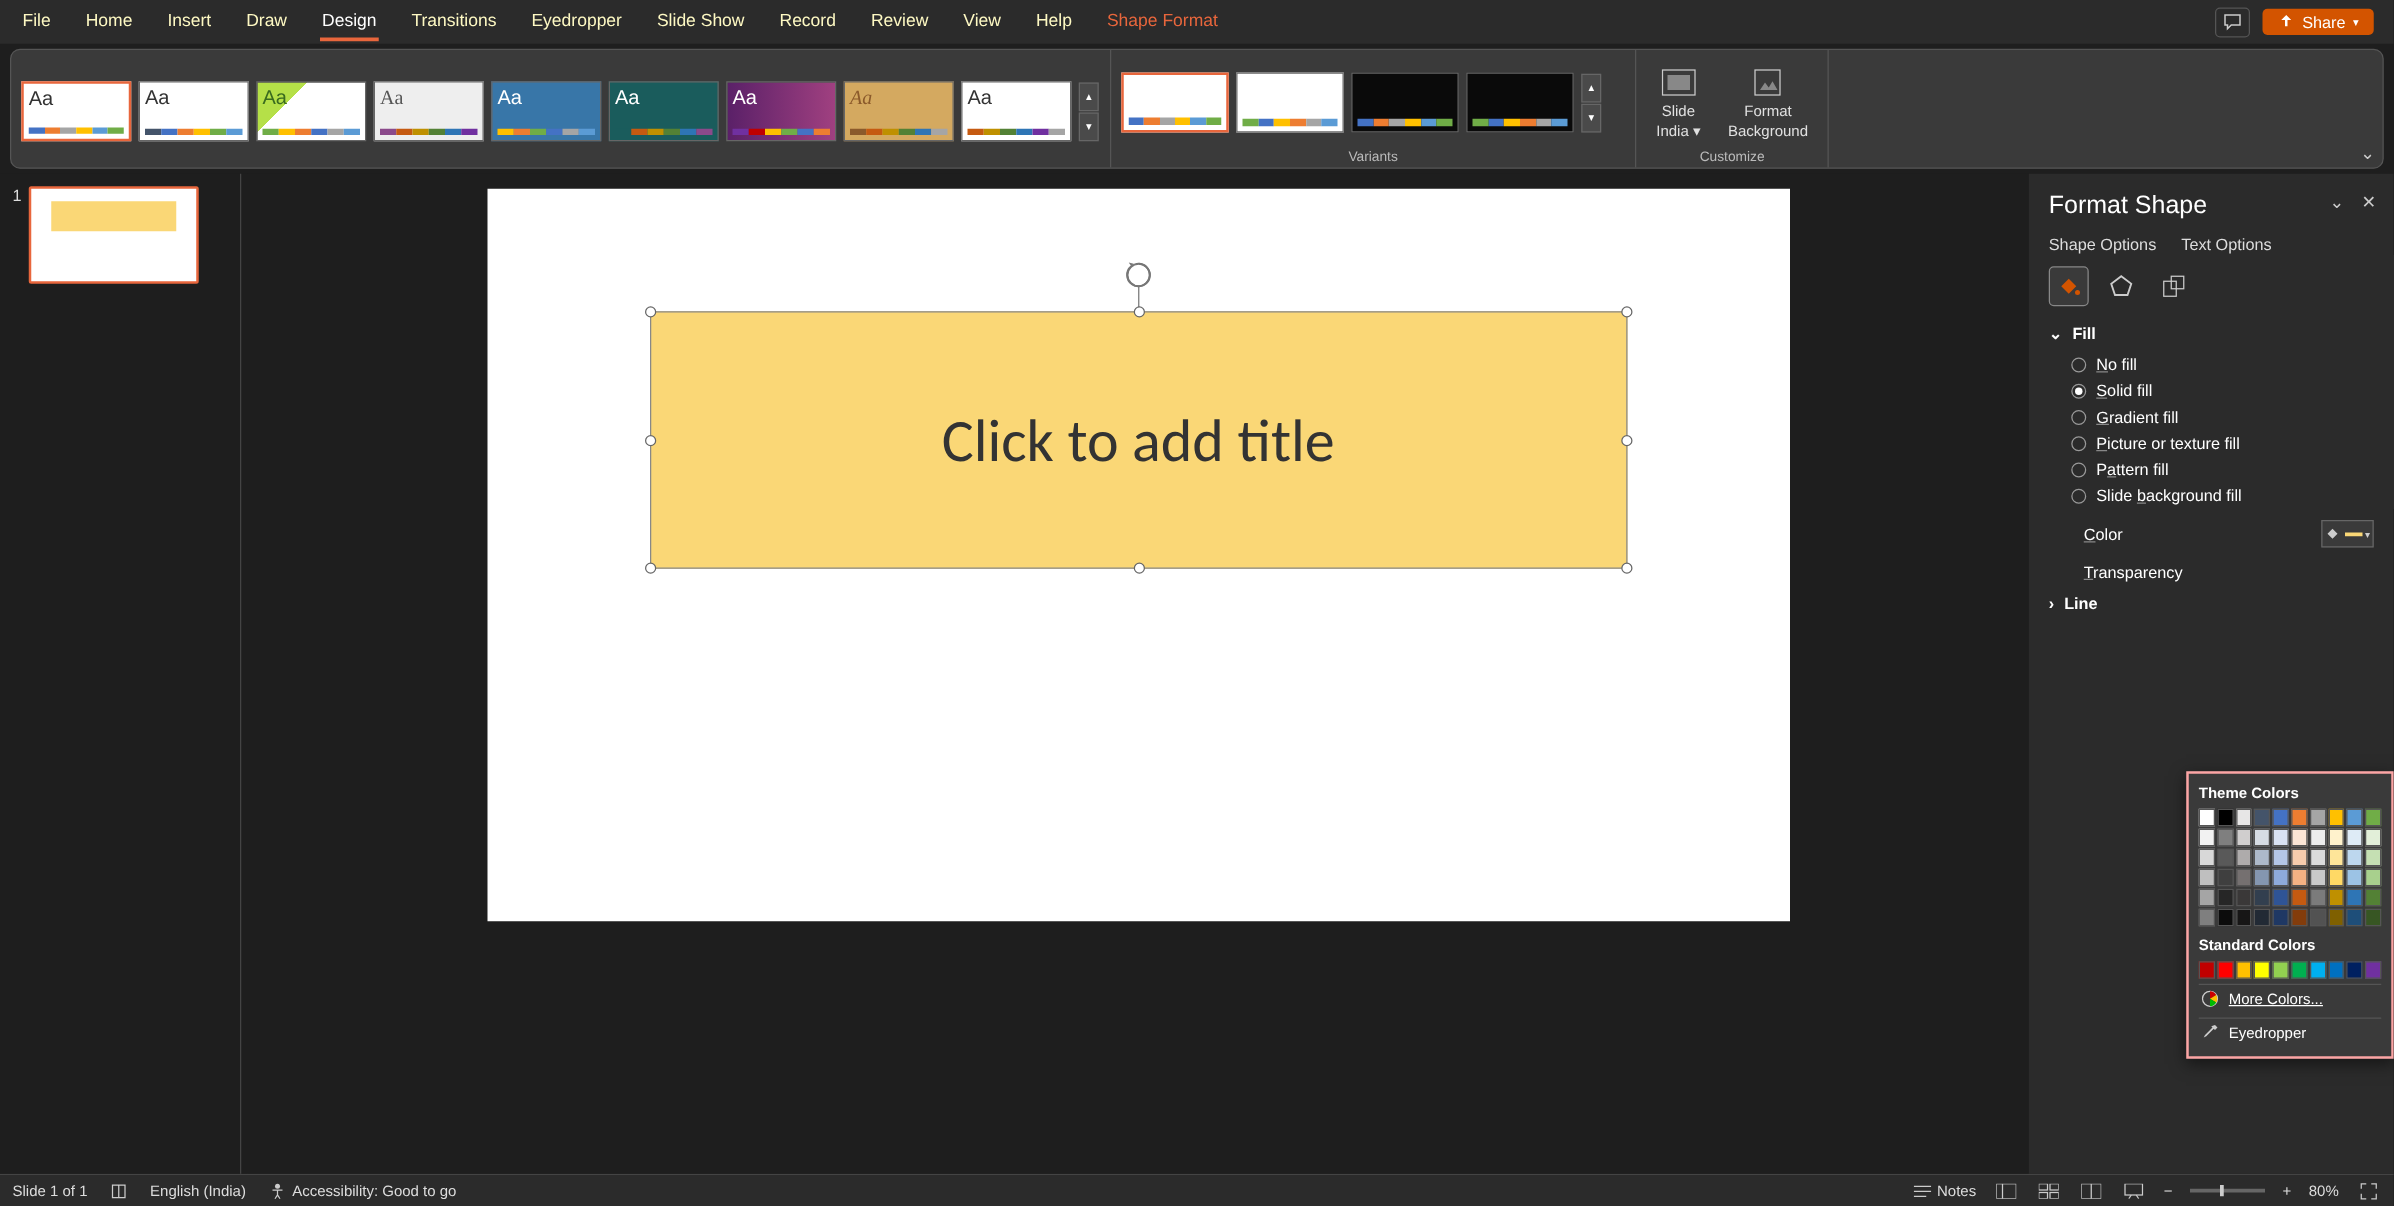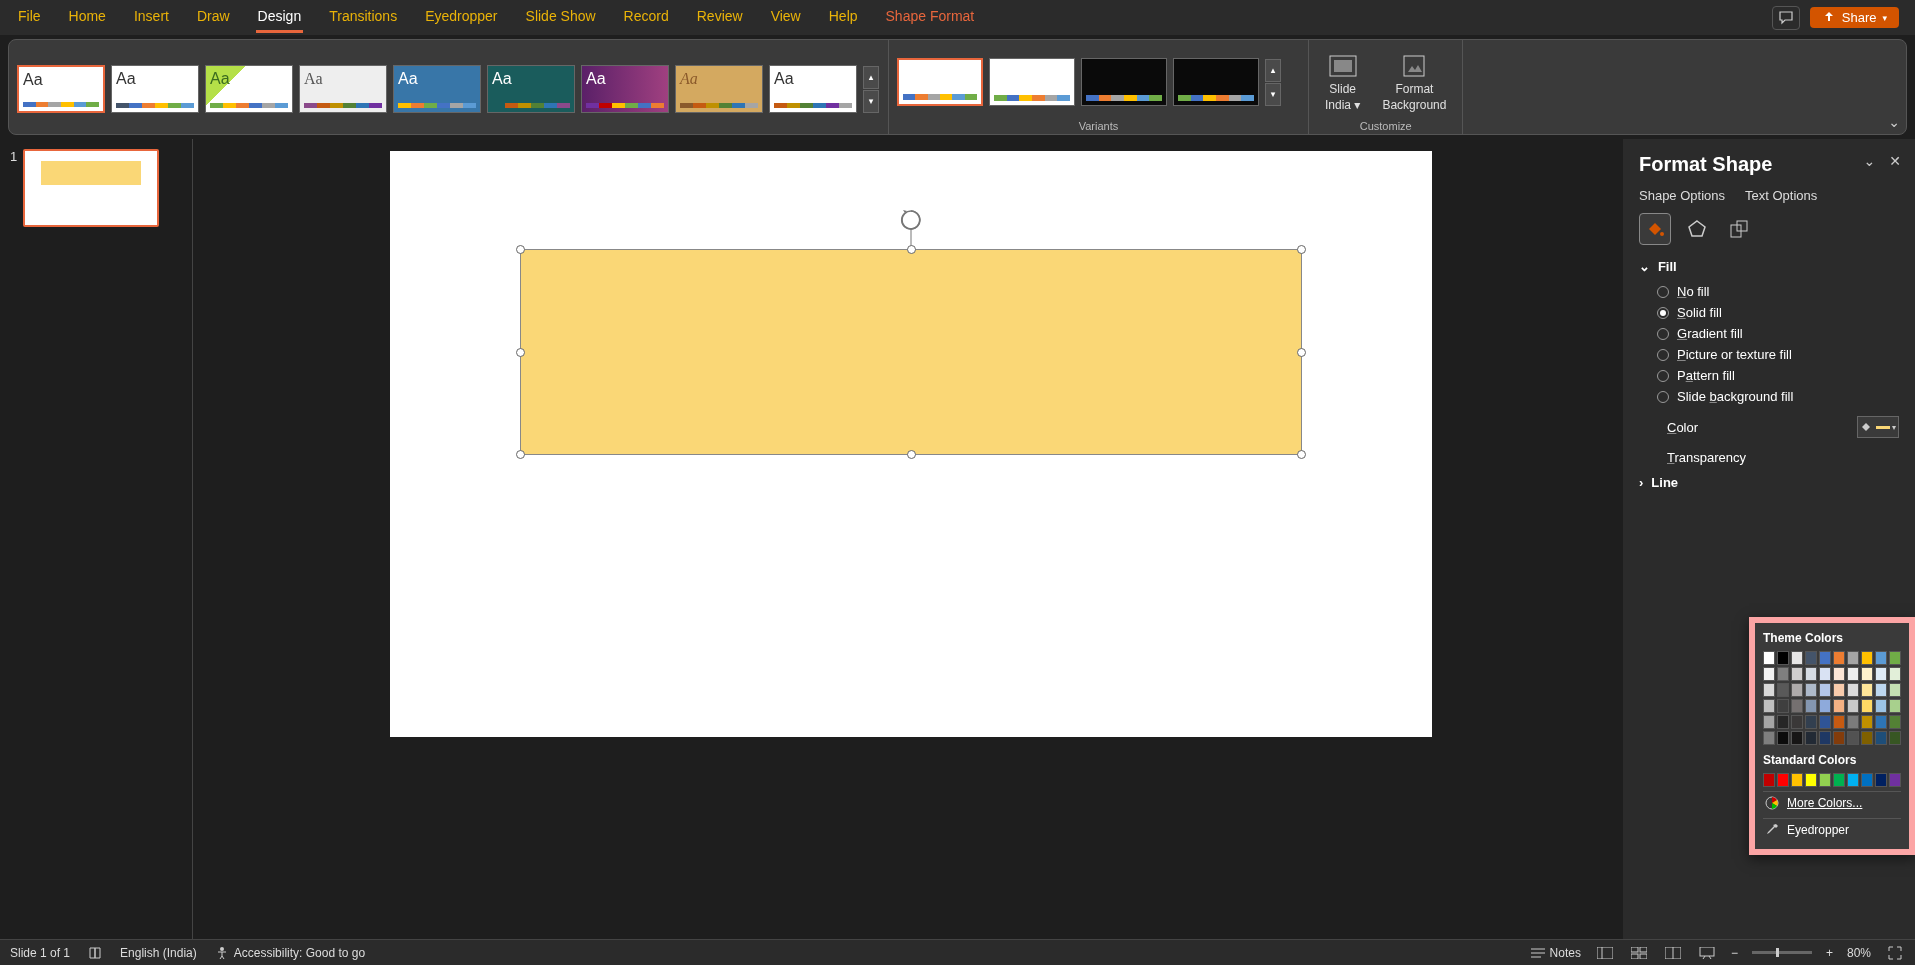--- a/index.html
+++ b/index.html
@@ -1,21 +1,21 @@
 <!DOCTYPE html>
 <html><head>
 <meta charset="utf-8">
 <style>
 * { margin: 0; padding: 0; box-sizing: border-box; font-family: 'Segoe UI', sans-serif; }
 body { background: #1e1e1e; width: 1915px; height: 965px; overflow: hidden; color: #fff; }
 
 
 .menubar { display: flex; align-items: center; height: 35px; background: #2b2b2b; padding: 0 16px; justify-content: space-between; }
 .menubar-left { display: flex; gap: 24px; }
-.menu-item { font-size: 14px; color: #eab308; cursor: pointer; padding: 6px 2px; }
+.menu-item { font-size: 14px; color: #fef9c3; cursor: pointer; padding: 6px 2px; }
 .menu-item.active { border-bottom: 3px solid #e8663c; color: #fff; }
 .menu-item.highlight { color: #e8663c; }
 .menubar-right { display: flex; gap: 10px; align-items: center; }
 .comment-btn { width: 28px; height: 24px; border: 1px solid #555; border-radius: 4px; display: flex; align-items: center; justify-content: center; cursor: pointer; }
 .share-btn { background: #d35400; padding: 3px 12px; border-radius: 4px; font-size: 13px; display: flex; align-items: center; gap: 6px; cursor: pointer; color:#fff; }
 
 
 .ribbon { background: #3a3a3a; border: 1px solid #555; border-radius: 8px; margin: 4px 8px; height: 96px; display: flex; position: relative; }
 .ribbon-group { display: flex; flex-direction: column; padding: 6px 8px 2px; border-right: 1px solid #555; }
 .ribbon-group:last-child { border-right: none; }
@@ -49,38 +49,38 @@
 .title-box { position:absolute; left:130px; top:98px; width:782px; height:206px; background:#fad776; border:1px solid #888; display:flex; align-items:center; justify-content:center; }
 .title-placeholder { font-size: 48px; color:#333; font-family: Calibri, sans-serif; font-weight:300; }
 .subtitle-box { position:absolute; left:130px; top:310px; width:782px; height:142px; border:1px dashed #bbb; display:flex; align-items:flex-start; justify-content:center; padding-top:8px; }
 .subtitle-placeholder { font-size:22px; color:#666; font-family: Calibri, sans-serif; }
 .handle { position:absolute; width:9px; height:9px; background:#fff; border:1px solid #666; border-radius:50%; }
 .rotate-handle { position:absolute; left:50%; top:58px; transform:translateX(-50%); }
 .rotate-handle svg { display:block; }
 
 
 .format-pane { width: 292px; background: #2b2b2b; padding: 14px 16px; position: relative; }
-.pane-title { font-size: 20px; font-weight: 700; margin-bottom: 12px; }
+.pane-title { font-size: 20px; font-weight: 400; margin-bottom: 12px; }
 .pane-controls { position:absolute; top:14px; right:14px; display:flex; gap:14px; }
 .pane-controls span { cursor:pointer; font-size:14px; color:#ccc; }
 .pane-tabs { display:flex; gap:20px; font-size:13px; margin-bottom:10px; }
 .pane-tab { cursor:pointer; color:#ddd; }
 .icon-tabs { display:flex; gap:10px; margin-bottom:14px; }
 .icon-tab { width:32px; height:32px; border:1px solid transparent; border-radius:4px; display:flex; align-items:center; justify-content:center; cursor:pointer; }
 .icon-tab.active { border-color:#888; background:#3a3a3a; }
 .section-hdr { display:flex; align-items:center; gap:8px; font-size:13px; font-weight:600; margin:10px 0; cursor:pointer; }
 .radio-row { display:flex; align-items:center; gap:8px; font-size:13px; margin:6px 0 6px 18px; cursor:pointer; }
 .radio { width:12px; height:12px; border:1px solid #999; border-radius:50%; display:inline-flex; align-items:center; justify-content:center; }
 .radio.checked::after { content:''; width:6px; height:6px; background:#fff; border-radius:50%; }
 .prop-row { display:flex; align-items:center; justify-content:space-between; font-size:13px; margin:12px 0 6px 28px; }
 .color-btn { width:42px; height:22px; border:1px solid #666; background:#3a3a3a; display:flex; align-items:center; justify-content:center; gap:2px; cursor:pointer; }
 .color-btn .sw { width:14px; height:3px; background:#fad776; }
 
 
-.color-popup { position:absolute; right:0; top:478px; width:166px; background:#3a3a3a; border:6px solid #fca5a5; padding:8px; z-index:100; box-shadow:0 4px 12px rgba(0,0,0,0.5); }
+.color-popup { position:absolute; right:0; top:478px; width:166px; background:#3a3a3a; border:2px solid #fca5a5; padding:8px; z-index:100; box-shadow:0 4px 12px rgba(0,0,0,0.5); }
 .popup-hdr { font-size:12px; font-weight:600; margin-bottom:6px; }
 .swatch-row { display:flex; gap:2px; margin-bottom:2px; }
 .swatch { width:14px; height:14px; cursor:pointer; border:1px solid #555; }
 .popup-item { display:flex; align-items:center; gap:8px; font-size:12px; padding:4px 2px; cursor:pointer; border-top:1px solid #555; margin-top:4px; }
 
 
 .statusbar { height:26px; background:#2b2b2b; display:flex; align-items:center; justify-content:space-between; padding:0 10px; font-size:12px; color:#ddd; border-top:1px solid #444; }
 .status-left { display:flex; gap:18px; align-items:center; }
 .status-right { display:flex; gap:14px; align-items:center; }
 .status-item { display:flex; align-items:center; gap:5px; cursor:pointer; }
@@ -324,20 +324,21 @@
     <div class="slide">
       <div class="rotate-handle">
         <svg width="22" height="40" viewBox="0 0 22 40">
             <circle cx="11" cy="11" r="9" fill="none" stroke="#777" stroke-width="1.5"></circle>
             <path d="M11 2a9 9 0 1 1-6 2" fill="none" stroke="#777" stroke-width="1.5"></path>
             <path d="M5 4l-2-3 4 1z" fill="#777"></path>
             <line x1="11" y1="20" x2="11" y2="40" stroke="#777"></line>
           </svg>
       </div>
       <div class="title-box">
+        <span class="title-placeholder">Click to add title</span>
         <div class="handle" style="left:-5px;top:-5px;"></div>
         <div class="handle" style="right:-5px;top:-5px;"></div>
         <div class="handle" style="left:-5px;bottom:-5px;"></div>
         <div class="handle" style="right:-5px;bottom:-5px;"></div>
         <div class="handle" style="left:50%;top:-5px;margin-left:-4px;"></div>
         <div class="handle" style="left:50%;bottom:-5px;margin-left:-4px;"></div>
         <div class="handle" style="left:-5px;top:50%;margin-top:-4px;"></div>
         <div class="handle" style="right:-5px;top:50%;margin-top:-4px;"></div>
       </div>
     </div>

